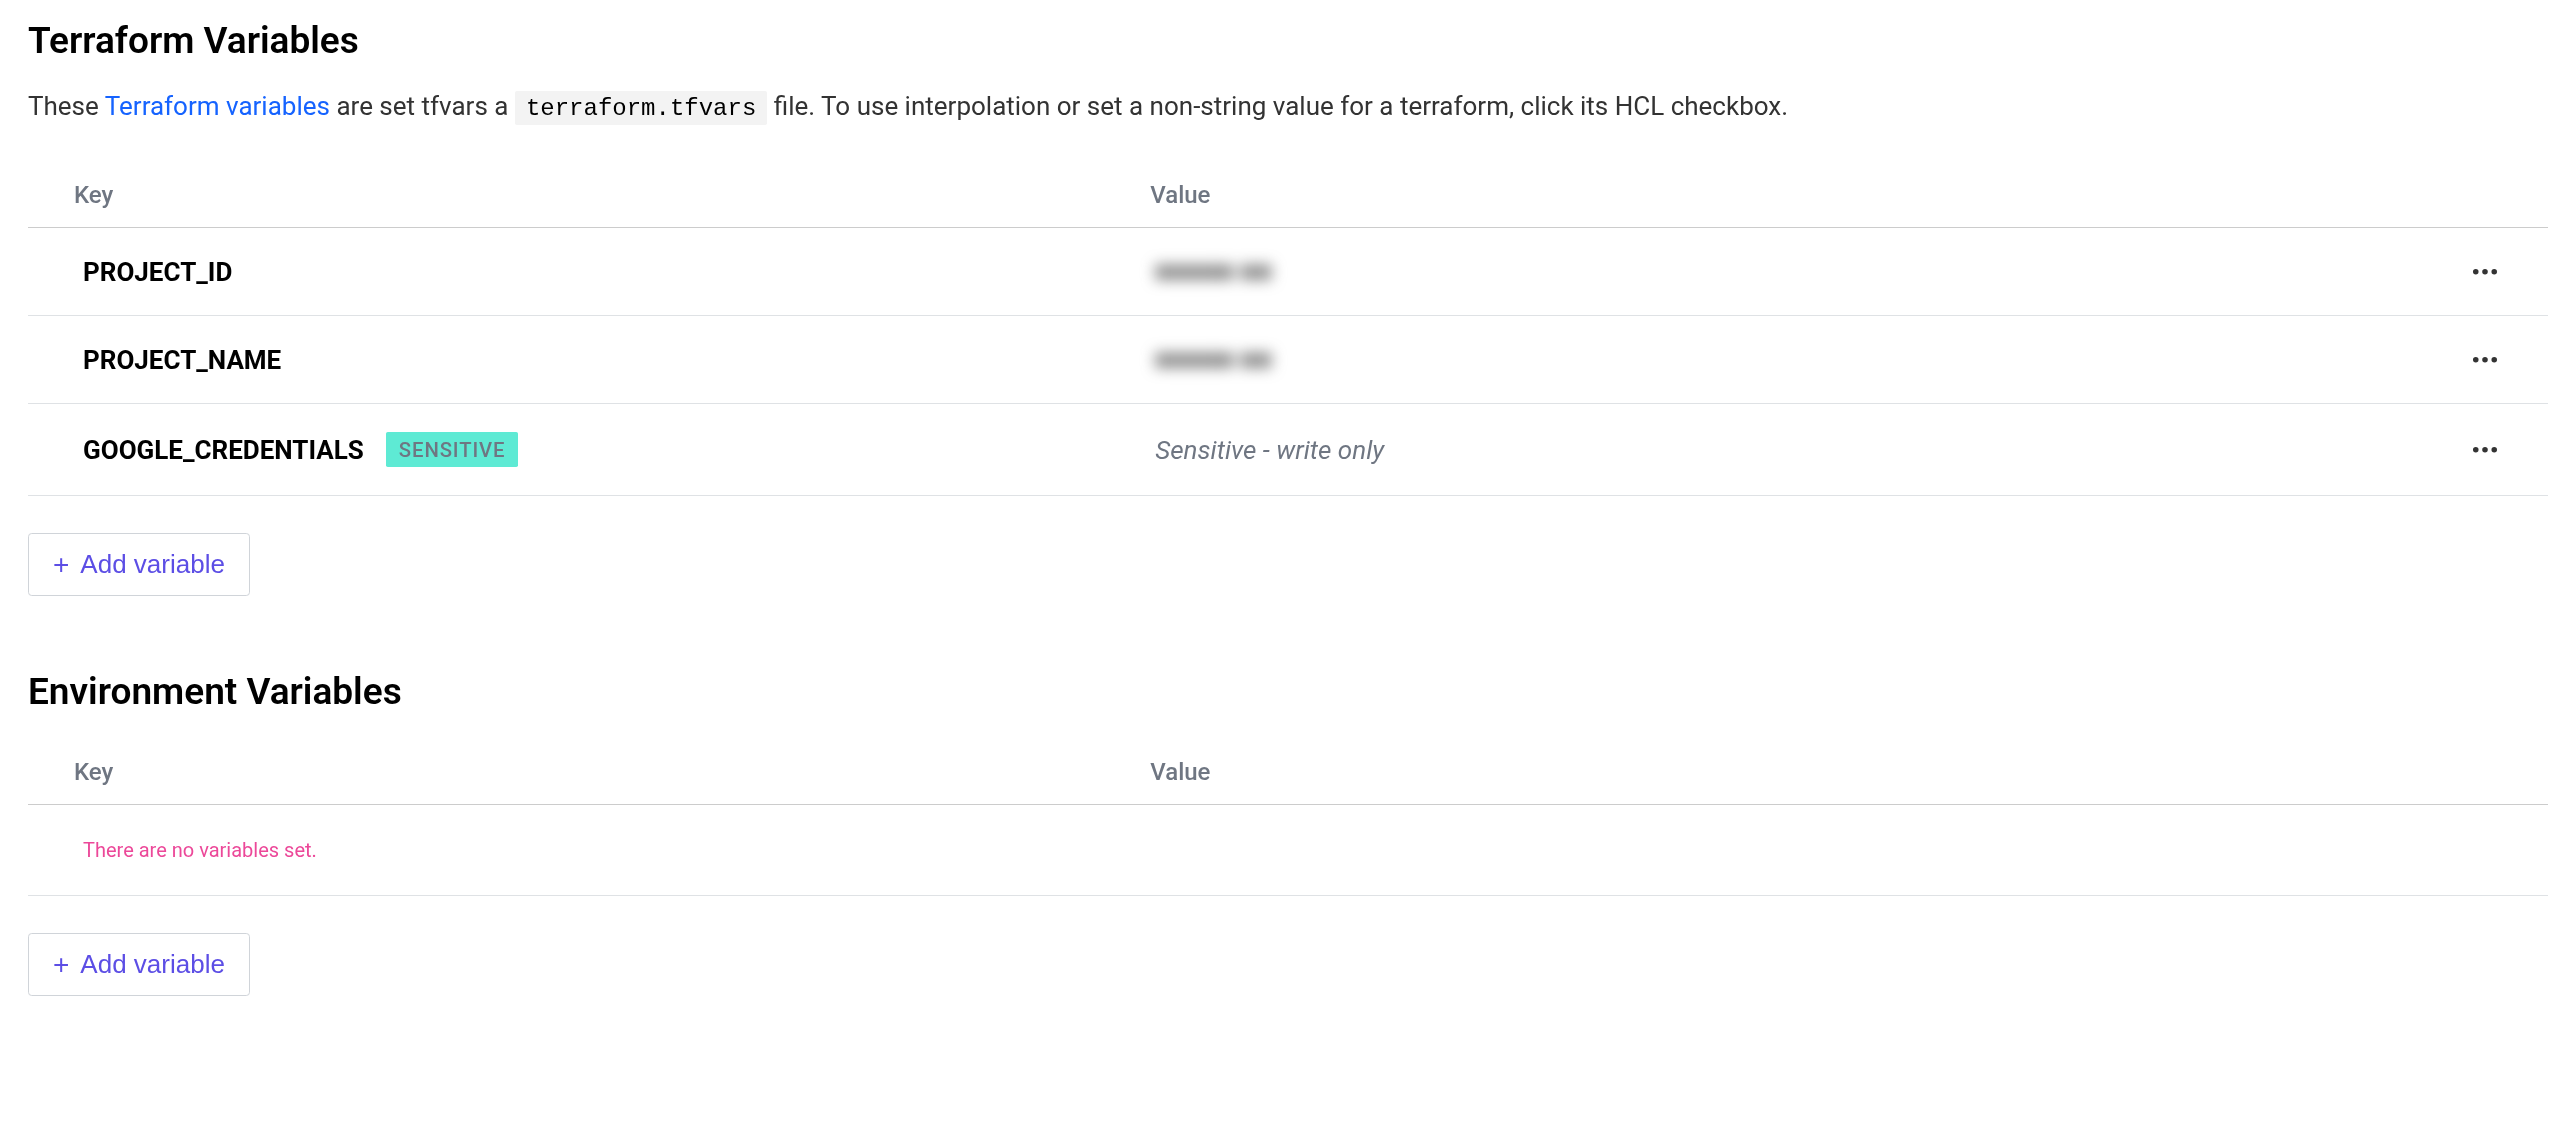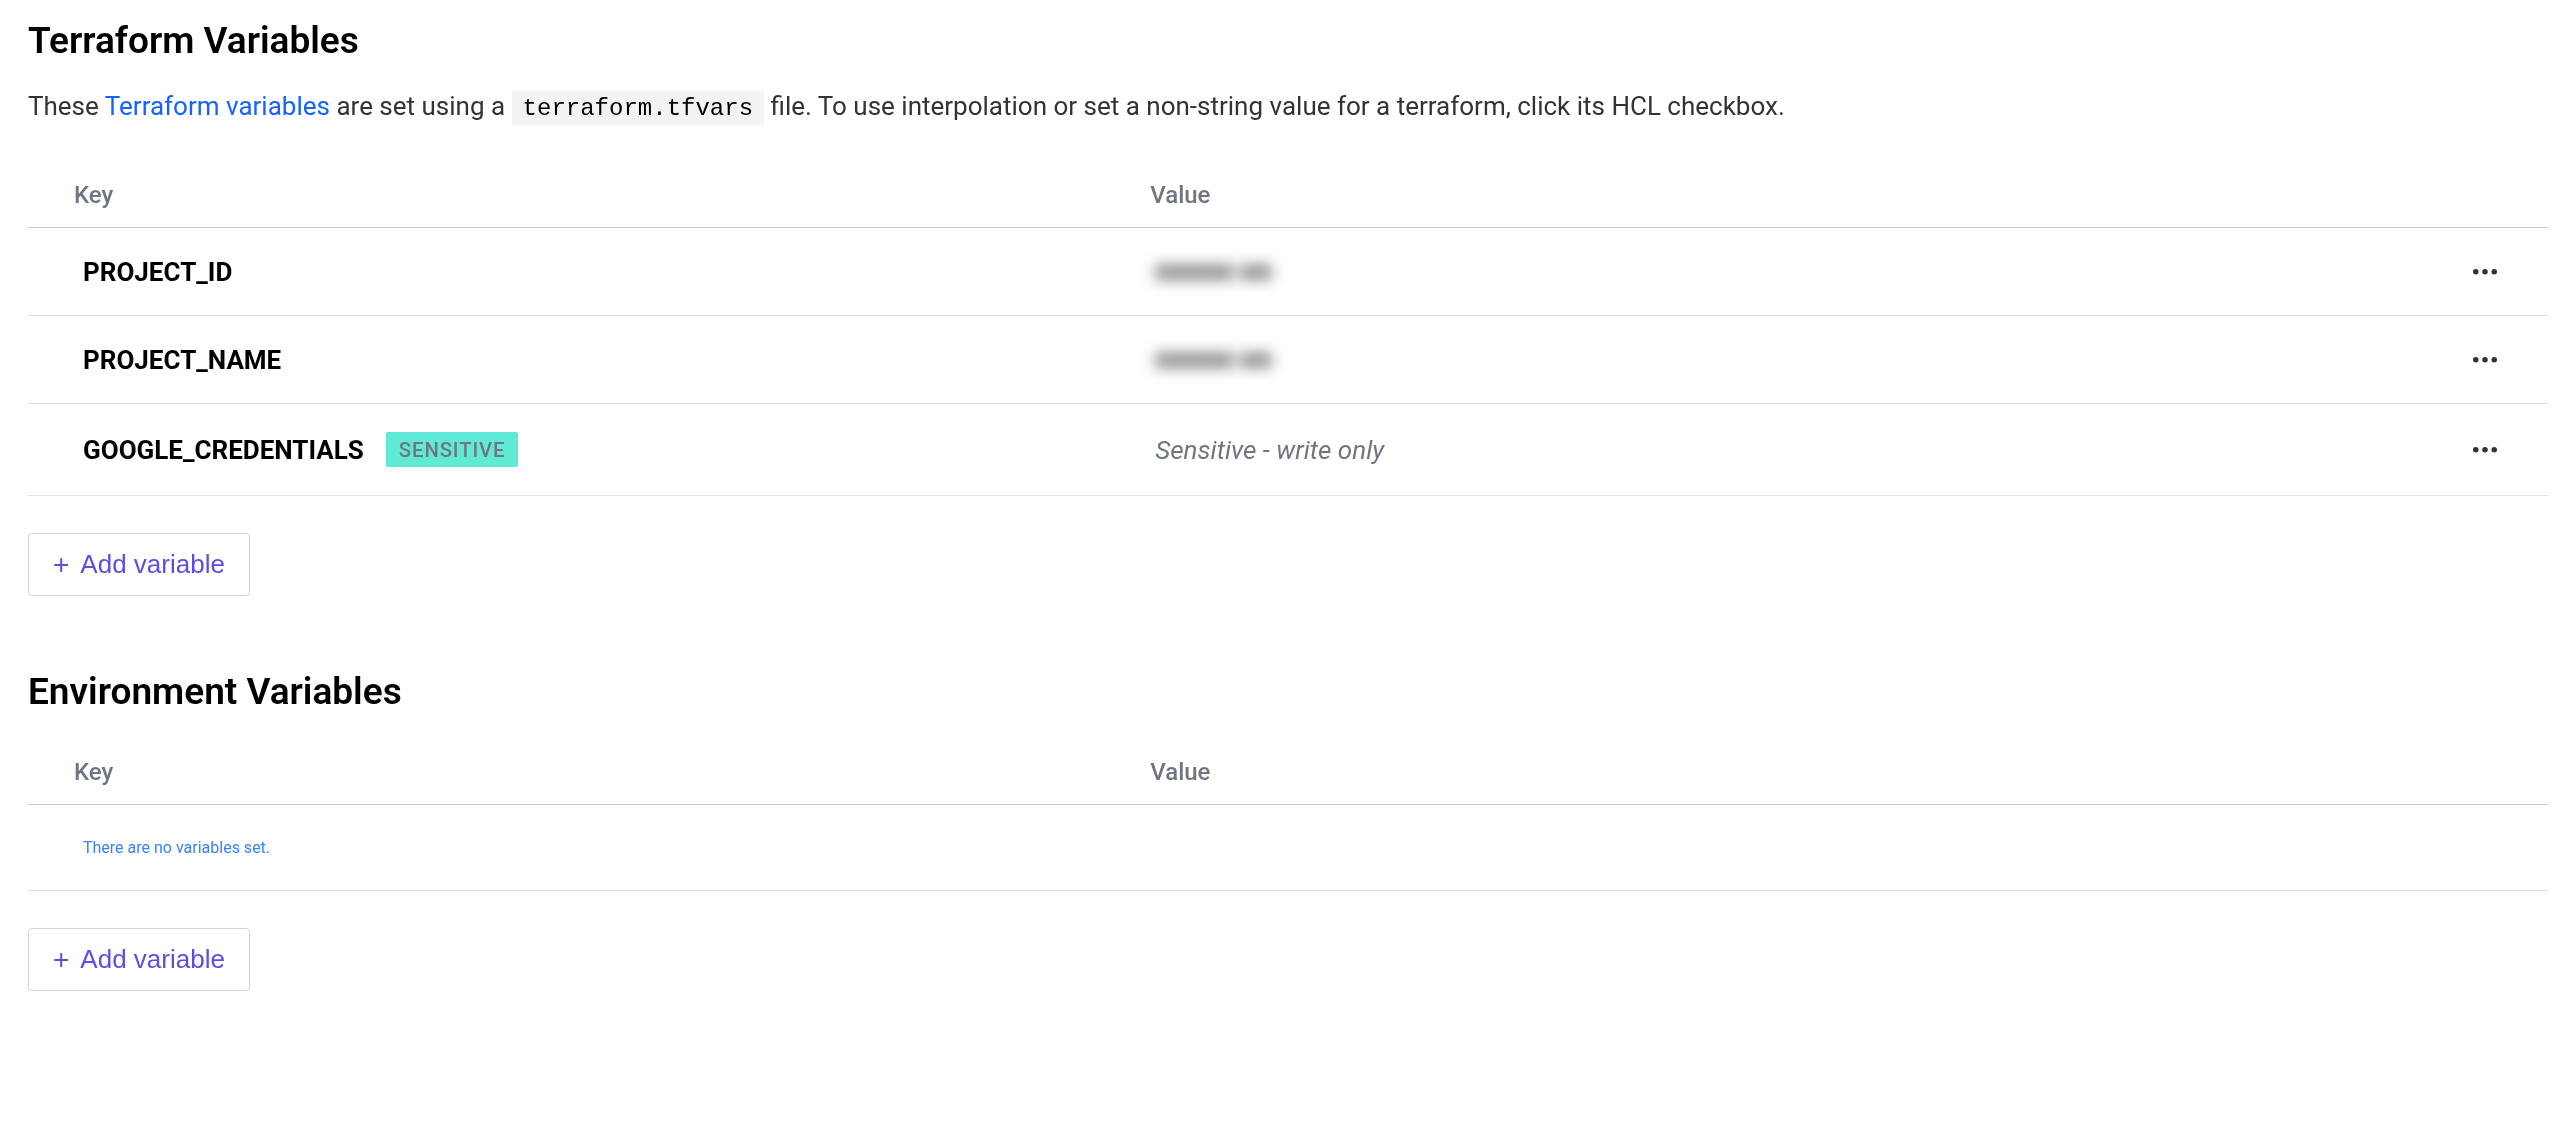--- a/index.html
+++ b/index.html
@@ -112,22 +112,22 @@
       align-items: center;
       justify-content: center;
     }
     .more-btn svg {
       width: 26px;
       height: 7.4px;
     }
     .empty-row {
       padding: 33px 28px 33px 55px;
       border-bottom: 0.9px solid #dfe2e5;
-      font-size: 16px;
-      color: #3b82f6;
+      font-size: 20px;
+      color: #ec4899;
     }
     .add-btn {
       margin-top: 37px;
       background: #fff;
       border: 1.4px solid #d0d4d9;
       border-radius: 3.7px;
       padding: 15px 24px;
       font-size: 26px;
       color: #5c4ee5;
       font-weight: 500;
@@ -141,21 +141,21 @@
       font-weight: 400;
       line-height: 1;
     }
   </style>
 </head>
 <body>
 
 <div class="section">
   <h2 class="section-title">Terraform Variables</h2>
   <p class="section-desc">
-    <span>These </span><a href="#">Terraform variables</a><span> are set using a </span><code class="inline">terraform.tfvars</code><span> file. To use interpolation or set a non-string value for a terraform, click its HCL checkbox.</span>
+    <span>These </span><a href="#">Terraform variables</a><span> are set tfvars a </span><code class="inline">terraform.tfvars</code><span> file. To use interpolation or set a non-string value for a terraform, click its HCL checkbox.</span>
   </p>
 
   <div class="var-table">
     <div class="var-header">
       <div class="col-key">Key</div>
       <div class="col-value">Value</div>
       <div class="col-actions"></div>
     </div>
 
     <div class="var-row">

